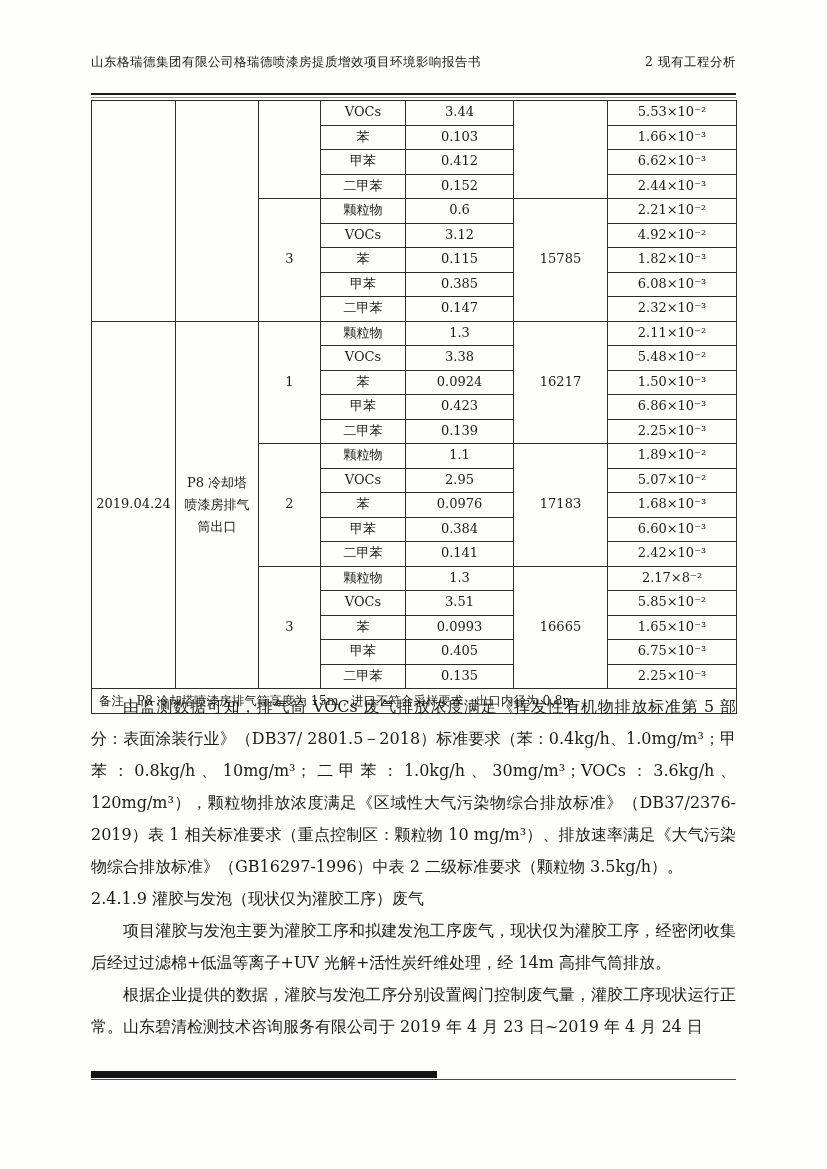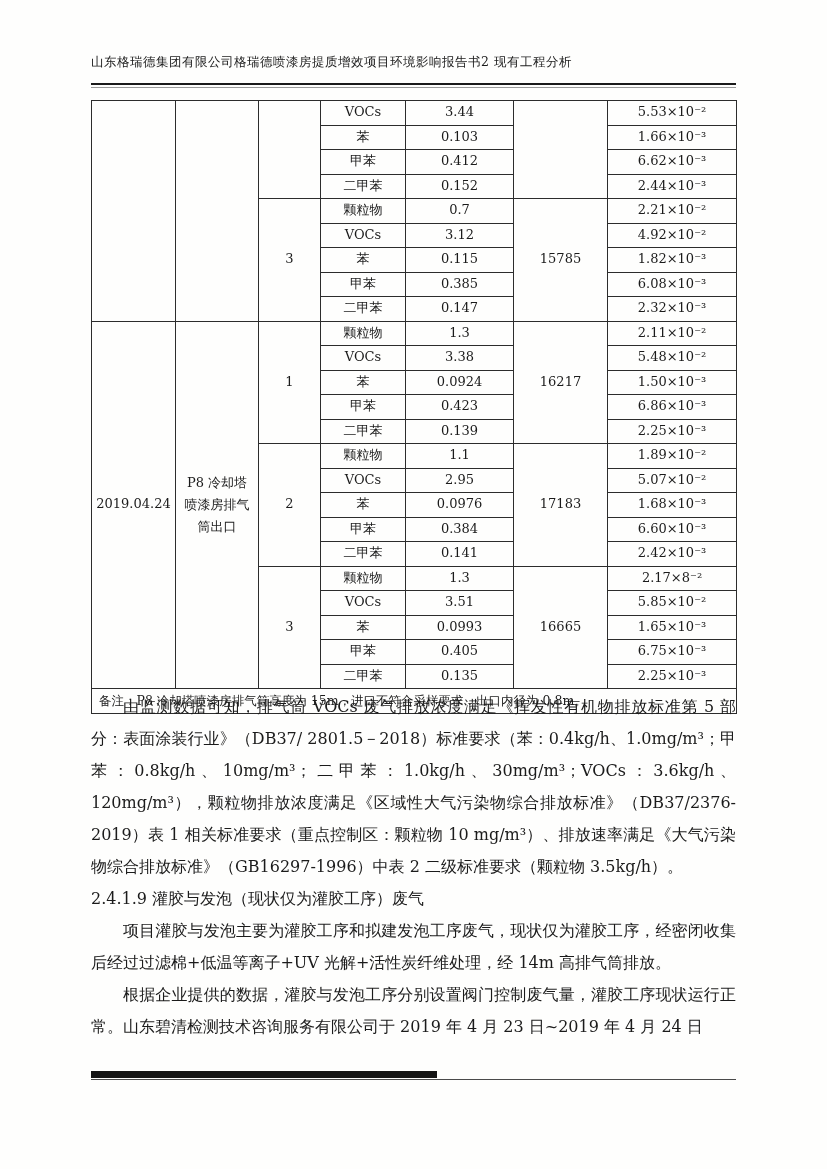--- a/index.html
+++ b/index.html
@@ -8,22 +8,22 @@
     width: 827px; height: 1169px;
     margin: 0 auto;
     background: #fefefd;
     font-family: "DejaVu Serif", "Liberation Serif", serif;
     color: #1b1b1b;
     overflow: hidden;
   }
 
   
   .header { position:absolute; top:54px; left:91px; width:645px; }
-  .header-row { display:flex; justify-content:flex-start; align-items:baseline;
-                font-size:12.5px; letter-spacing:0.5px; padding-bottom:12px; }
+  .header-row { display:flex; justify-content:space-between; align-items:baseline;
+                font-size:12.5px; letter-spacing:0.5px; padding-bottom:22px; }
   .header-rule-thick { height:2px; background:#1a1a1a; }
   .header-rule-thin  { height:1px; background:#9a9a9a; margin-top:2px; }
 
   
   .table-area { position:absolute; top:100px; left:91px; }
   table.meas { border-collapse:collapse; table-layout:fixed; width:645px;
                font-size:13px; }
   table.meas td { border:1px solid #2c2c2c; text-align:center; vertical-align:middle;
                   height:23.5px; padding:0 2px; line-height:1.3; overflow:hidden; }
   table.meas td.location-cell { padding:11px 6px; line-height:1.7; }
@@ -90,21 +90,21 @@
             <td class="rate-cell">6.62×10⁻³</td>
           </tr>
           <tr>
             <td class="pollutant-cell">二甲苯</td>
             <td class="concentration-cell">0.152</td>
             <td class="rate-cell">2.44×10⁻³</td>
           </tr>
           <tr>
             <td class="group-cell" rowspan="5">3</td>
             <td class="pollutant-cell">颗粒物</td>
-            <td class="concentration-cell">0.7</td>
+            <td class="concentration-cell">0.6</td>
             <td class="flow-cell" rowspan="5">15785</td>
             <td class="rate-cell">2.21×10⁻²</td>
           </tr>
           <tr>
             <td class="pollutant-cell">VOCs</td>
             <td class="concentration-cell">3.12</td>
             <td class="rate-cell">4.92×10⁻²</td>
           </tr>
           <tr>
             <td class="pollutant-cell">苯</td>

